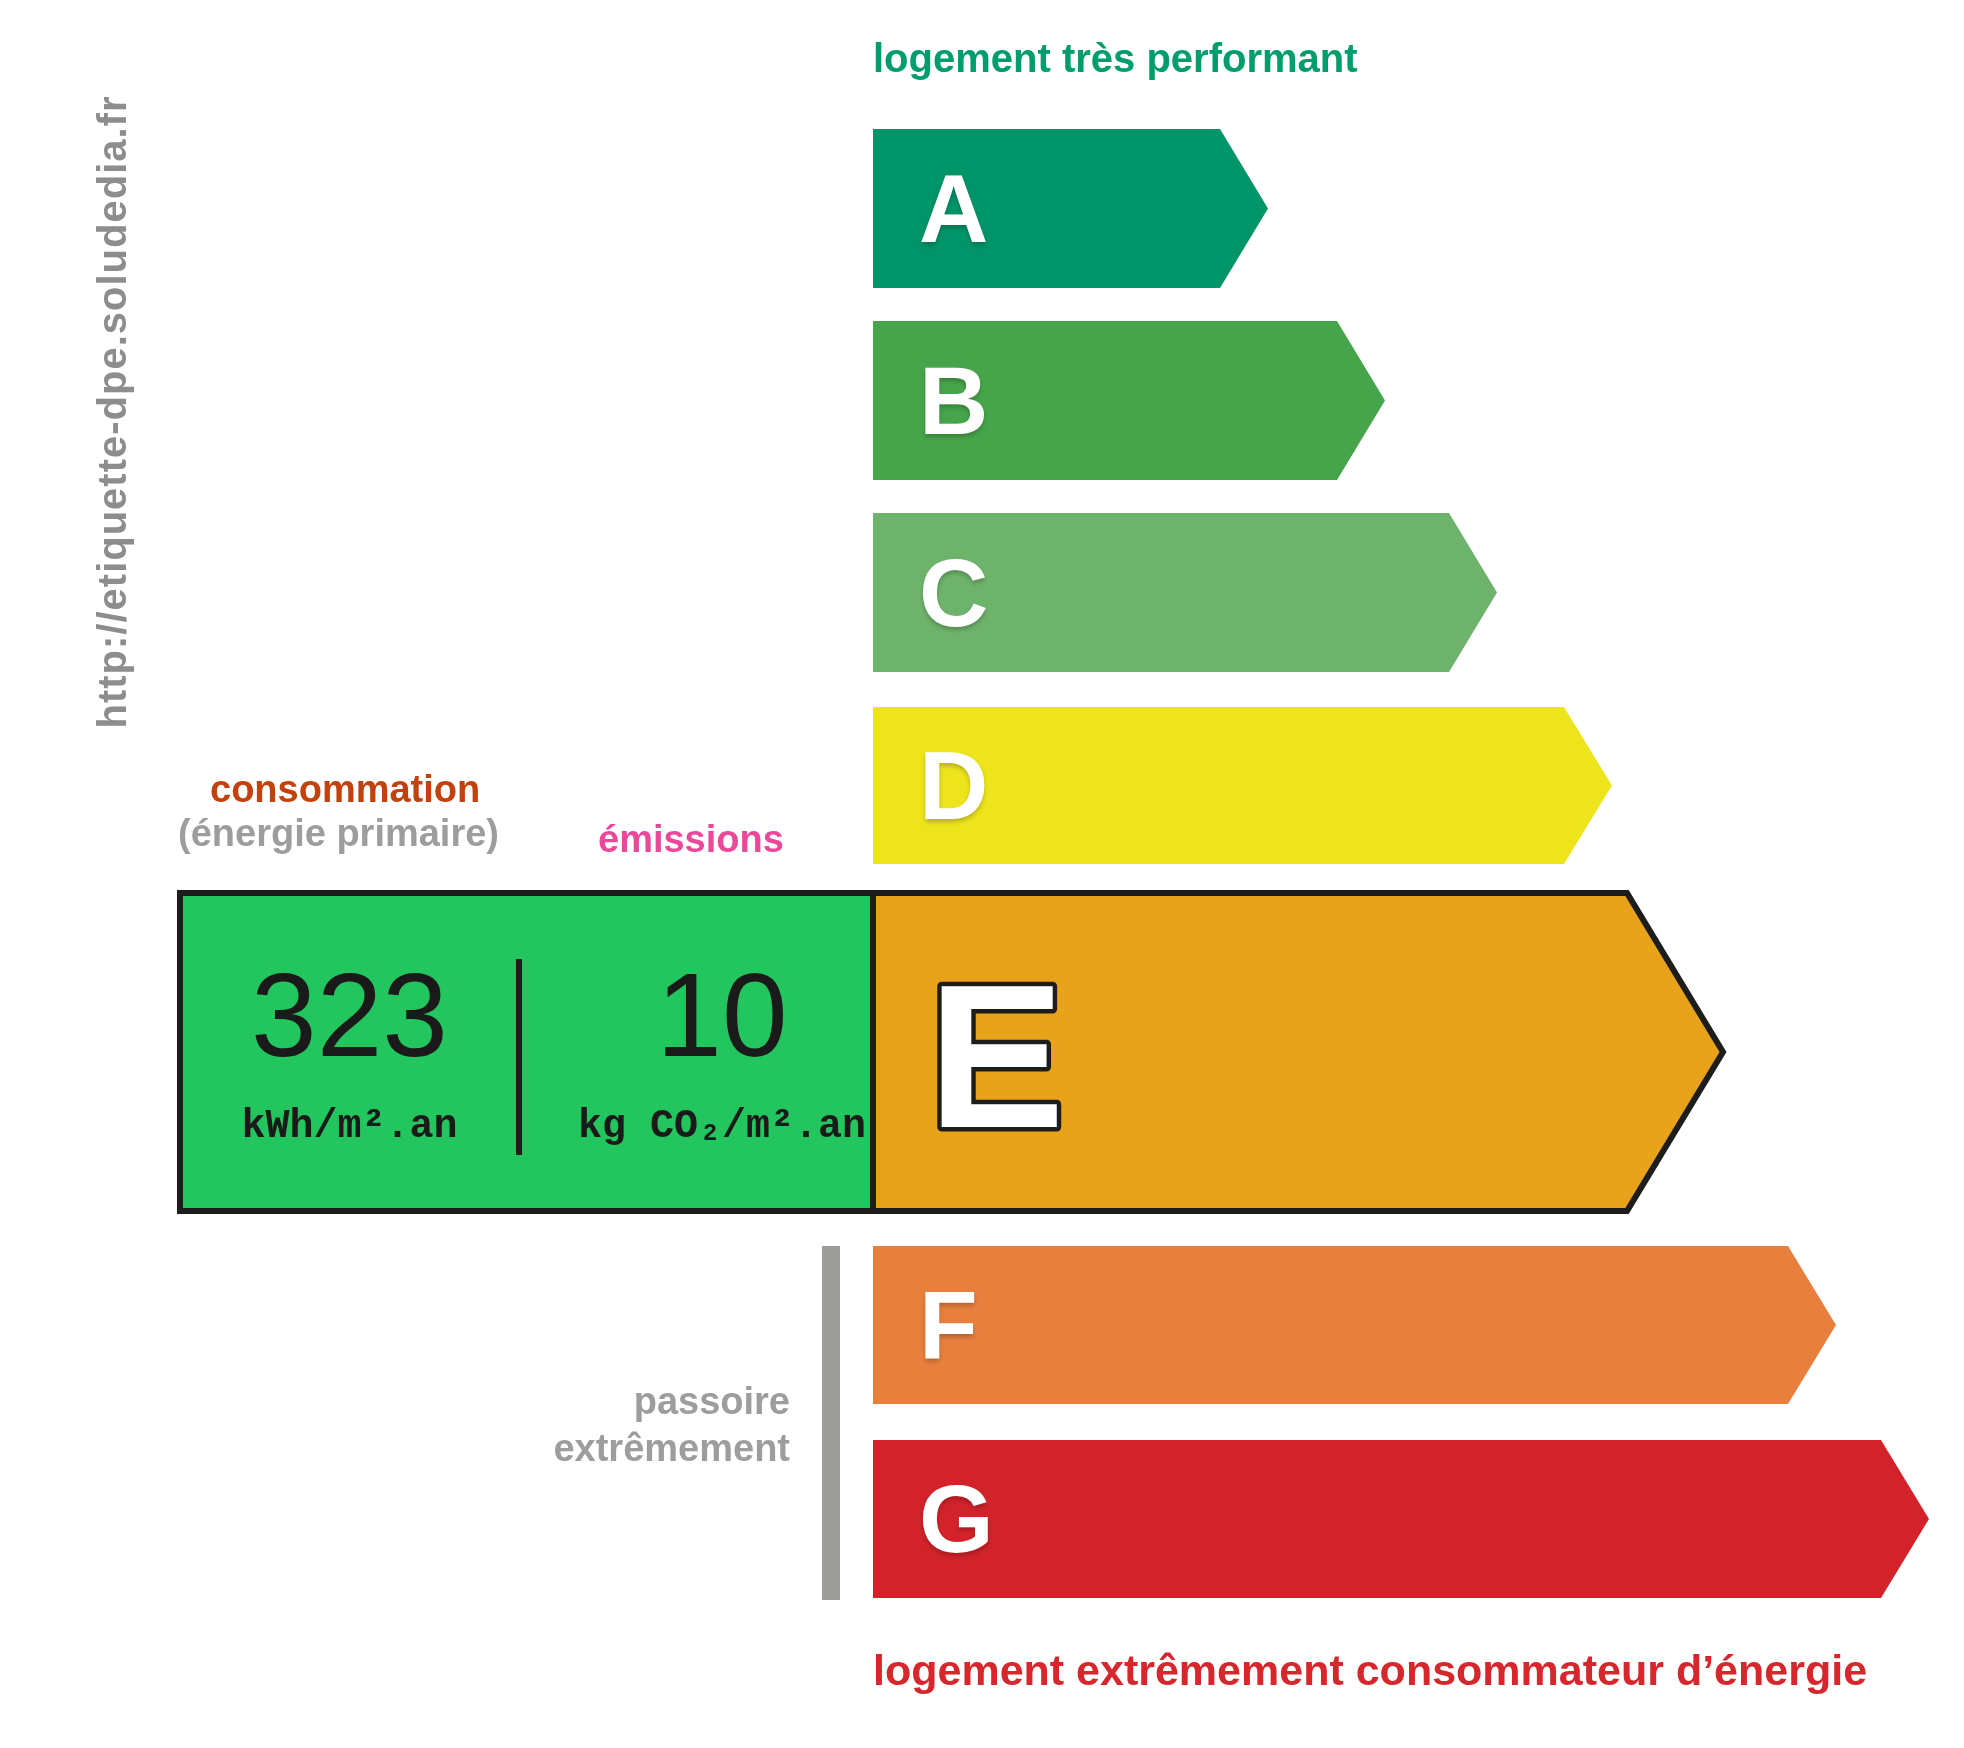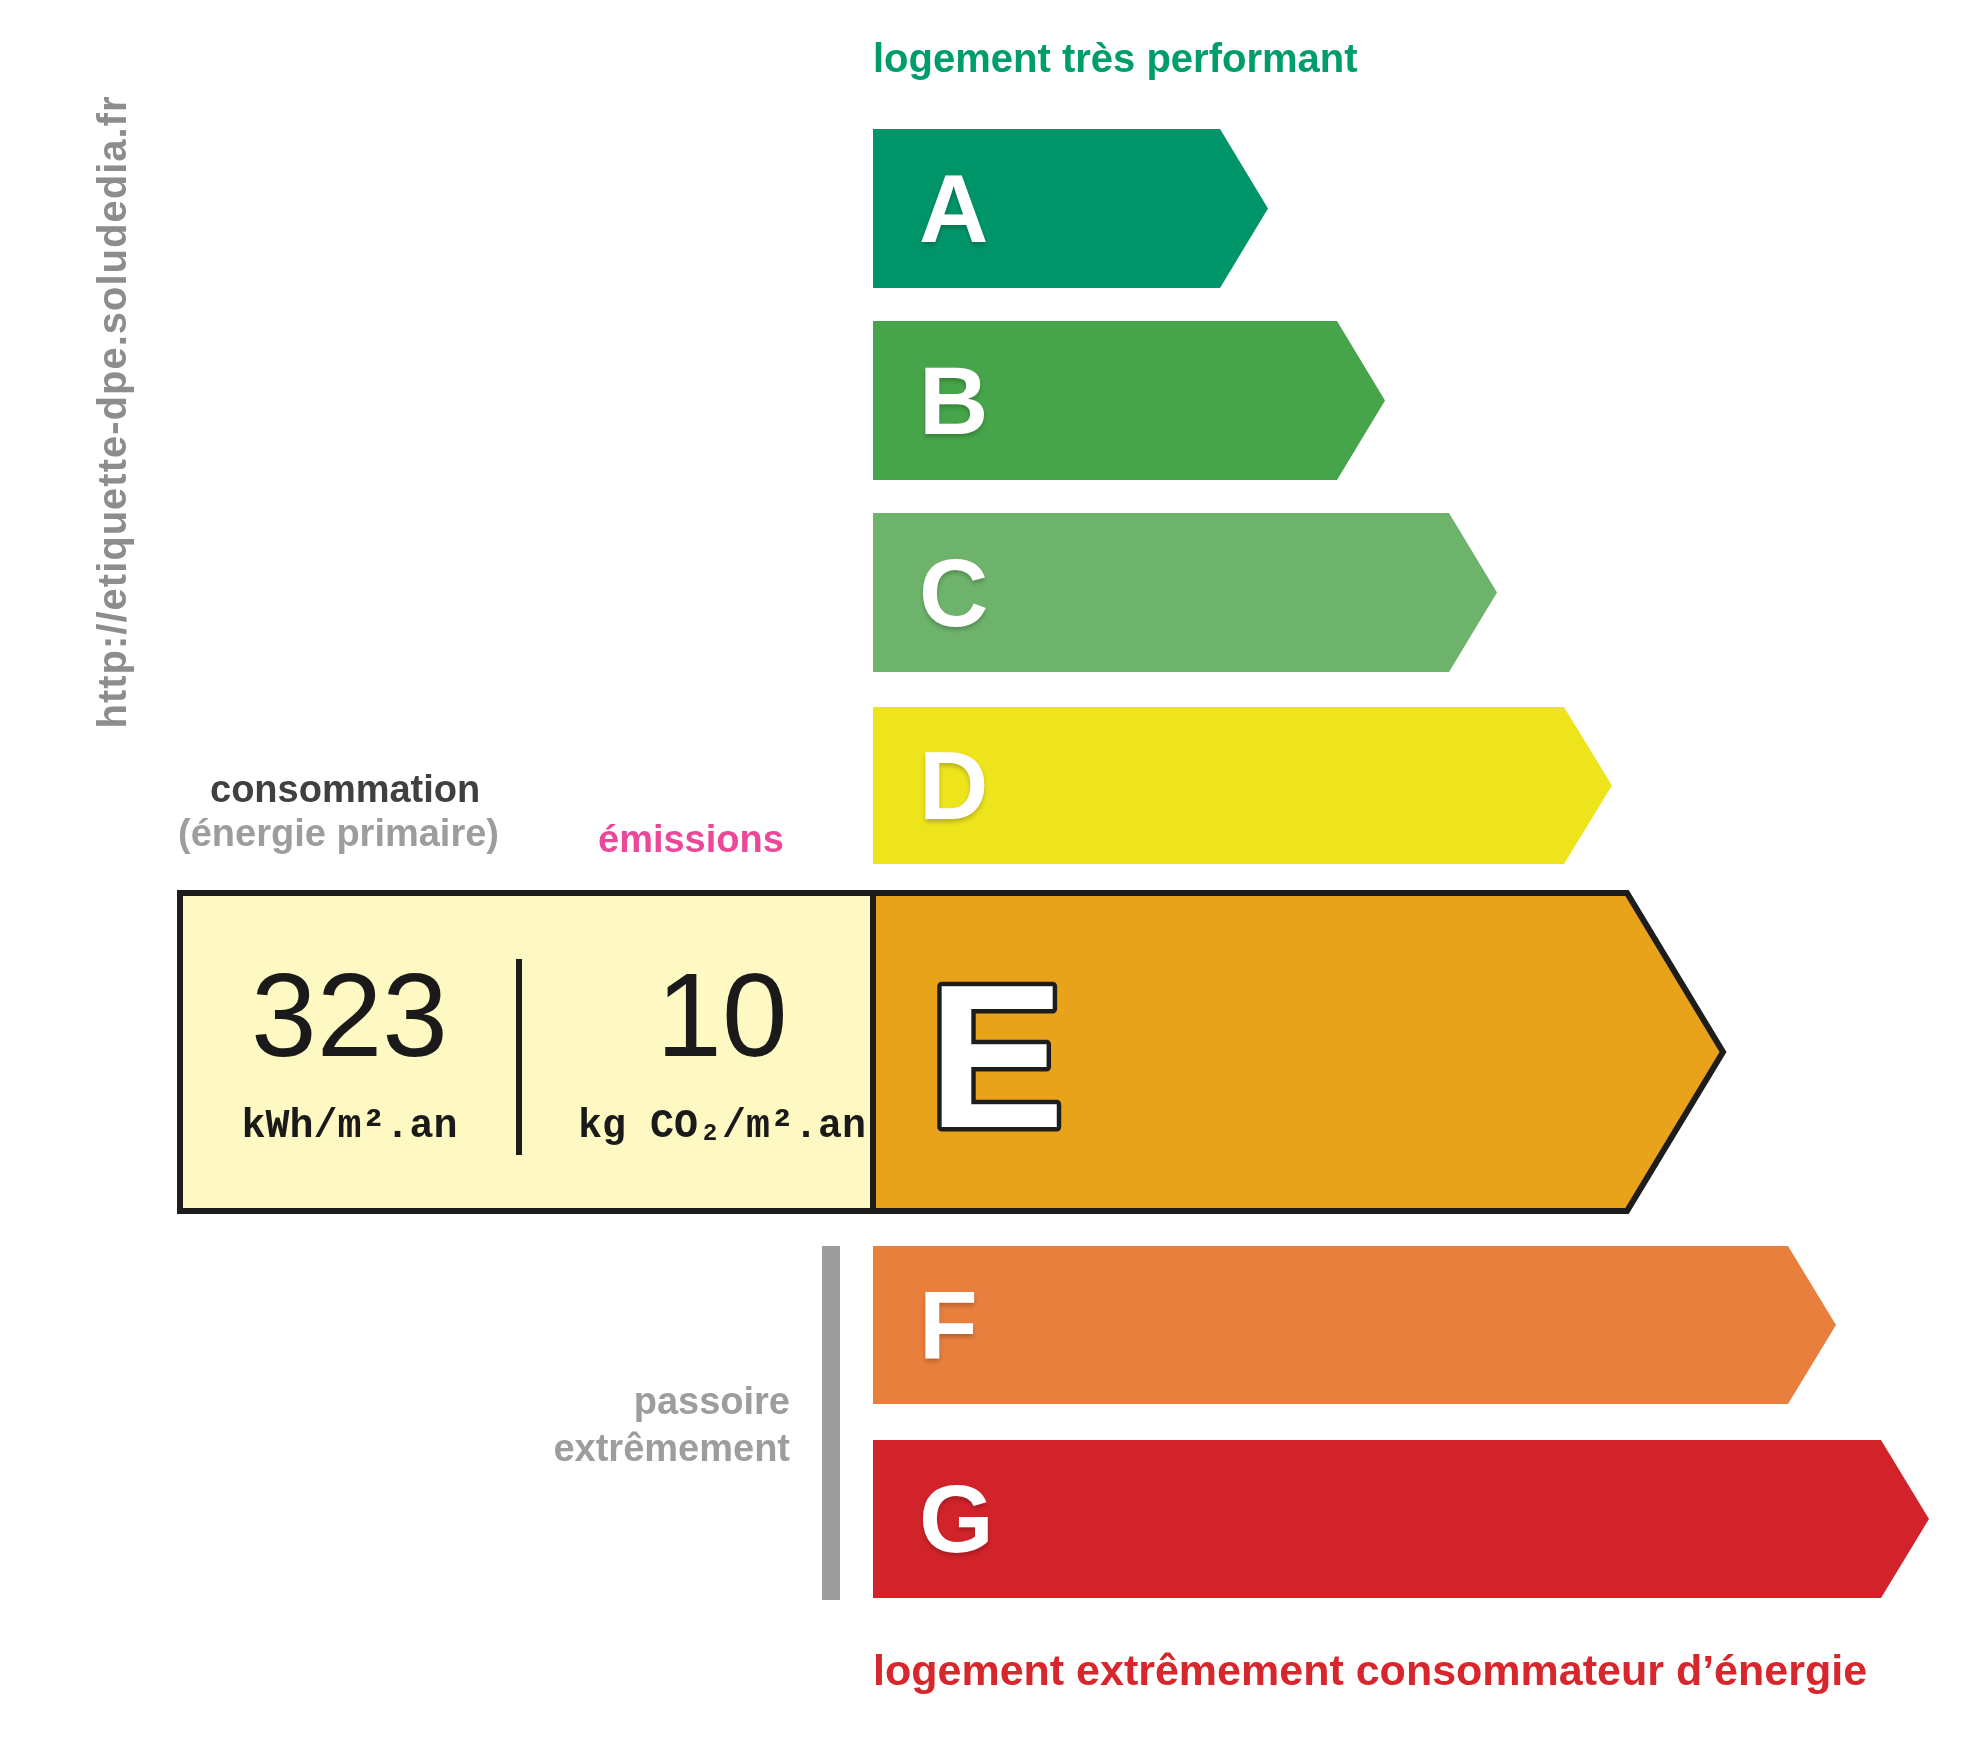--- a/index.html
+++ b/index.html
@@ -27,33 +27,33 @@
   }
   .bar-a{top:129px;width:395px;height:159px;}
   .bar-b{top:321px;width:512px;height:159px;}
   .bar-c{top:513px;width:624px;height:159px;}
   .bar-d{top:707px;width:739px;height:157px;}
   .bar-f{top:1246px;width:963px;height:158px;}
   .bar-g{top:1440px;width:1056px;height:158px;}
   
   .value-box{
     position:absolute;left:177px;top:890px;width:699px;height:324px;
-    border:6px solid #1d1d1b;box-sizing:border-box;background:#fef9c3;
+    border:6px solid #1d1d1b;box-sizing:border-box;background:#22c55e;
   }
   .vb-col{position:absolute;top:0;height:100%;display:flex;flex-direction:column;justify-content:center;}
   .vb-col-1{left:0;width:333px;align-items:center;}
   .vb-col-2{left:339px;width:348px;align-items:center;padding-left:52px;box-sizing:border-box;}
   .vb-number{font-size:118px;line-height:1;color:#1a1a1a;font-weight:normal;}
   .vb-unit{margin-top:30px;font-size:40px;font-weight:bold;color:#1a1a1a;font-family:Liberation Mono, monospace;}
   .vb-divider{position:absolute;left:333px;top:63px;width:6px;height:196px;background:#1d1d1b;}
   .e-arrow-svg{position:absolute;left:870px;top:890px;overflow:visible;}
   .e-arrow-svg text{font-family:"Liberation Sans",sans-serif;}
   
   .lbl{position:absolute;font-size:38px;font-weight:bold;line-height:1;}
-  .lbl-consommation{left:210px;top:770px;color:#404040;}
+  .lbl-consommation{left:210px;top:770px;color:#c2410c;}
   .lbl-energie{left:178px;top:814px;color:#9d9d9c;}
   .lbl-emissions{left:598px;top:820px;color:#ec4899;}
   
   .passoire-text{
     position:absolute;right:1174px;top:1378px;text-align:right;
     font-size:38px;font-weight:bold;color:#9d9d9c;line-height:1.24;
   }
   .passoire-bar{position:absolute;left:822px;top:1246px;width:18px;height:354px;background:#9d9d9c;}
 </style>
 </head>

